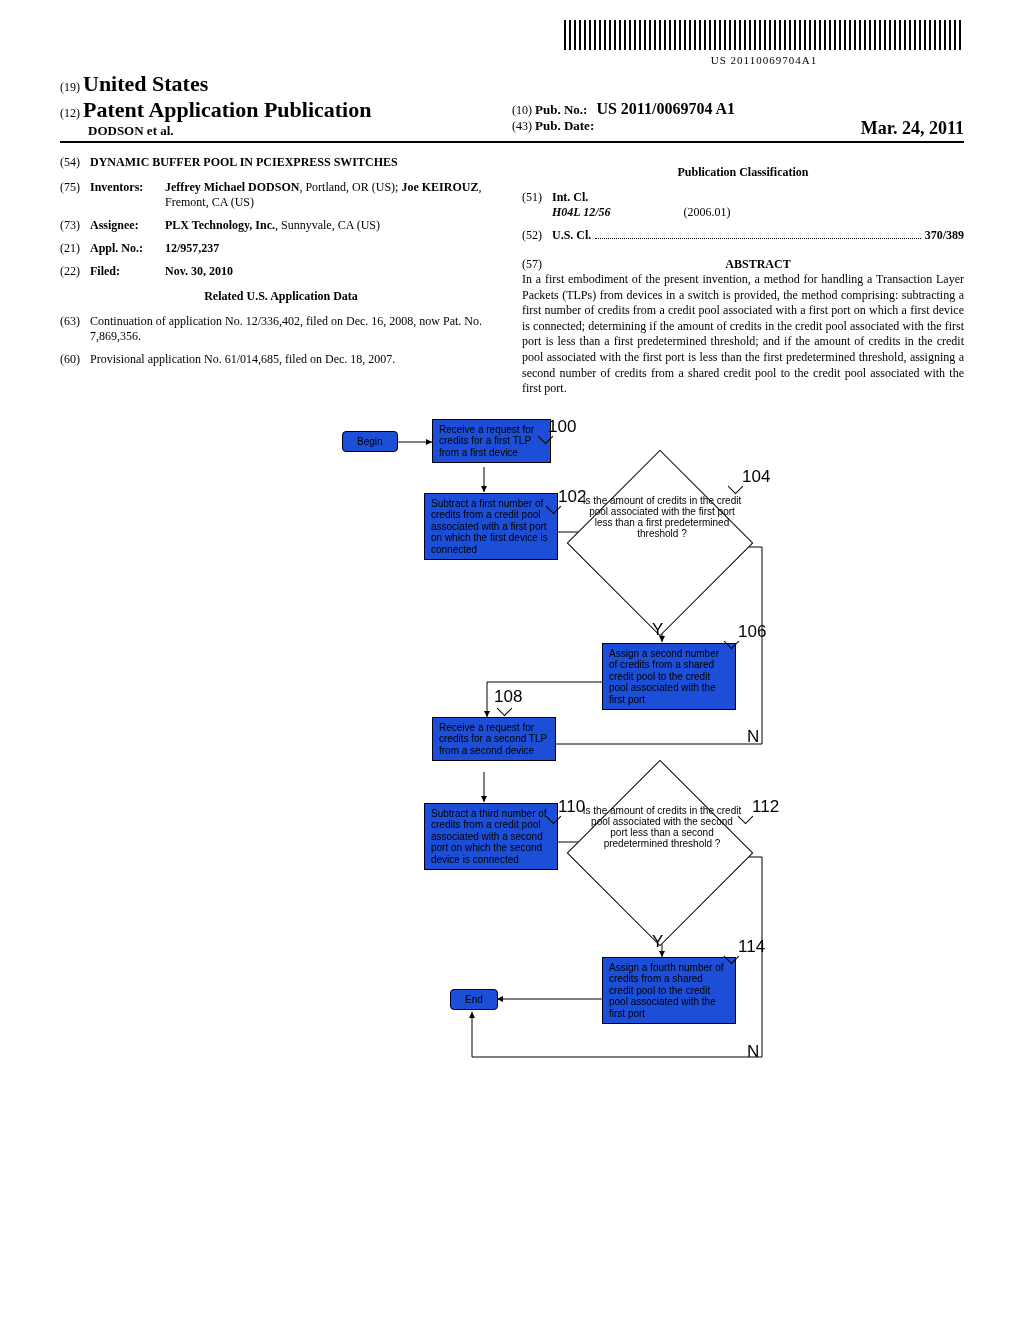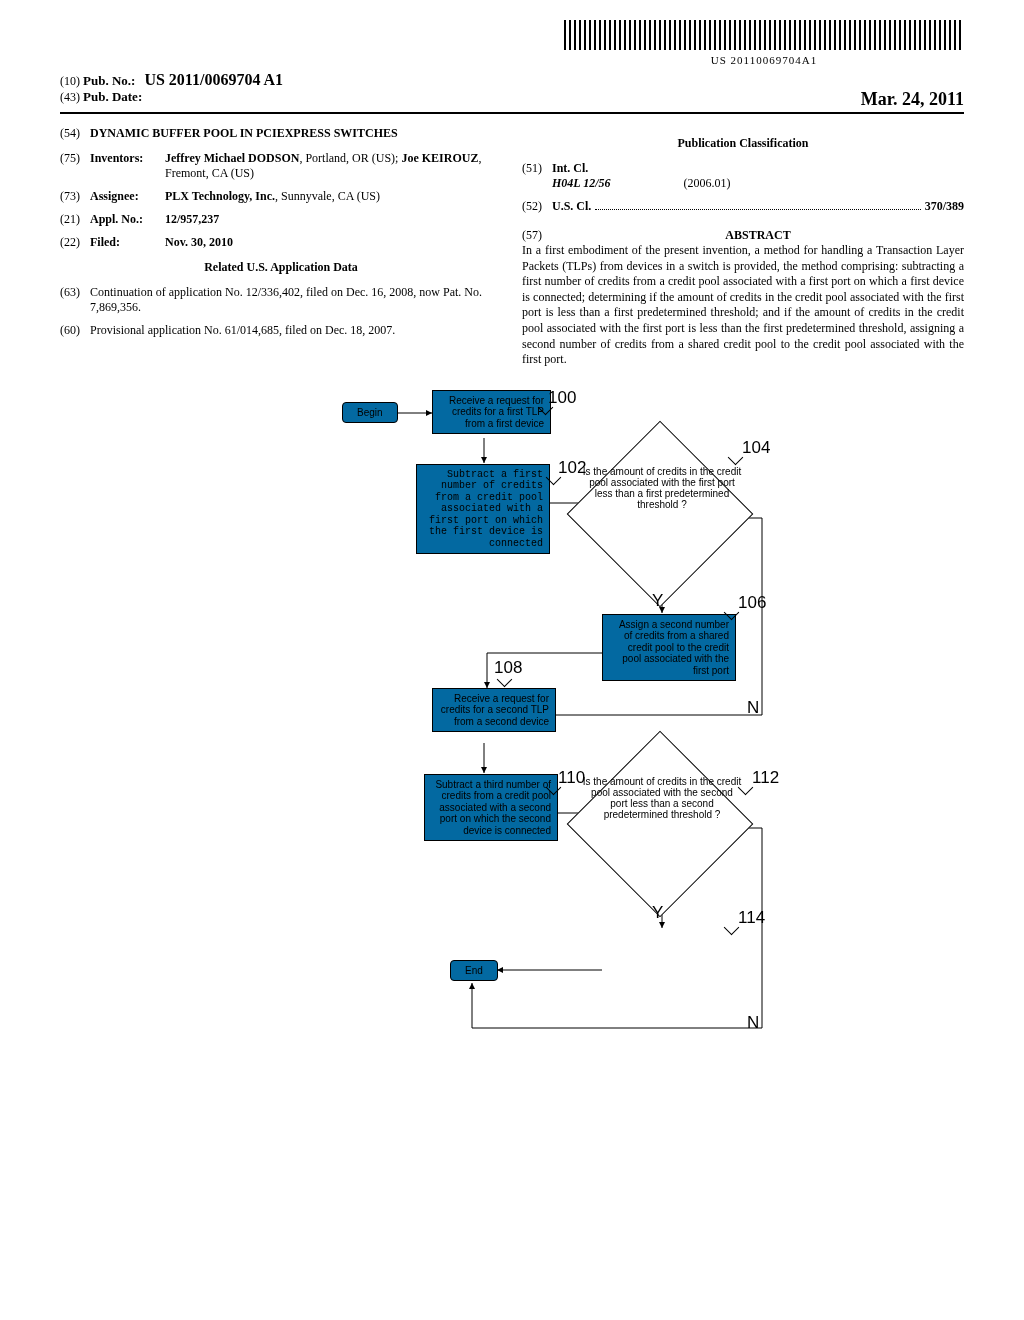--- a/index.html
+++ b/index.html
@@ -76,22 +76,22 @@
   }
   .flowchart {
     position: relative;
     width: 560px;
     height: 740px;
   }
   .fbox {
     position: absolute;
     border: 1px solid #000;
     padding: 4px 6px;
-    text-align: right;
-    background: #0369a1;
+    text-align: left;
+    background: #1d4ed8;
     line-height: 1.15;
   }
   .terminal {
     border-radius: 4px;
     padding: 4px 14px;
   }
   .diamond {
     position: absolute;
     width: 140px;
     height: 140px;
@@ -128,20 +128,31 @@
 </style>
 </head>
 <body>
 
 <div class="barcode-area">
   <div class="barcode"></div>
   <div class="barcode-text">US 20110069704A1</div>
 </div>
 
 <div class="header-row">
+  <div class="header-left">
+    <div>
+      <span class="code-prefix">(19)</span>
+      <span class="country">United States</span>
+    </div>
+    <div>
+      <span class="code-prefix">(12)</span>
+      <span class="pub-type">Patent Application Publication</span>
+    </div>
+    <div class="authors-line" style="margin-left:28px;">DODSON et al.</div>
+  </div>
   <div class="header-right">
     <div>
       <span class="code-prefix">(10)</span>
       <span class="pub-no-label">Pub. No.:</span>
       <span class="pub-no" style="margin-left:6px;">US 2011/0069704 A1</span>
     </div>
     <div style="overflow:hidden;">
       <span class="code-prefix">(43)</span>
       <span class="pub-date-label">Pub. Date:</span>
       <span class="pub-date">Mar. 24, 2011</span>
@@ -243,21 +254,21 @@
 
       <polyline points="497,440 530,440 530,640 240,640 240,595" fill="none" stroke="#000" marker-end="url(#arrow)"></polyline>
     </svg>
 
     <div class="fbox terminal" style="left:110px; top:14px;">Begin</div>
 
     <div class="fbox" style="left:200px; top:2px; width:105px;">Receive a request for credits for a first TLP from a first device</div>
     <div class="ref-num" style="left:316px; top:0px;">100</div>
     <div class="ref-tick" style="left:308px; top:14px;"></div>
 
-    <div class="fbox" style="left:184px; top:76px; width:120px;font-family:Liberation Mono, monospace;">Subtract a first number of credits from a credit pool associated with a first port on which the first device is connected</div>
+    <div class="fbox" style="left:192px; top:76px; width:120px;">Subtract a first number of credits from a credit pool associated with a first port on which the first device is connected</div>
     <div class="ref-num" style="left:326px; top:70px;">102</div>
     <div class="ref-tick" style="left:316px; top:84px;"></div>
 
     <div class="diamond" style="left:362px; top:60px; width:130px; height:130px;"></div>
     <div class="diamond-text" style="left:350px; top:78px;">Is the amount of credits in the credit pool associated with the first port less than a first predetermined threshold ?</div>
     <div class="ref-num" style="left:510px; top:50px;">104</div>
     <div class="ref-tick" style="left:498px; top:64px;"></div>
     <div class="ref-num" style="left:420px; top:203px;">Y</div>
     <div class="ref-num" style="left:515px; top:310px;">N</div>
 
@@ -273,18 +284,19 @@
     <div class="ref-num" style="left:326px; top:380px;">110</div>
     <div class="ref-tick" style="left:316px; top:394px;"></div>
 
     <div class="diamond" style="left:362px; top:370px; width:130px; height:130px;"></div>
     <div class="diamond-text" style="left:350px; top:388px;">Is the amount of credits in the credit pool associated with the second port less than a second predetermined threshold ?</div>
     <div class="ref-num" style="left:520px; top:380px;">112</div>
     <div class="ref-tick" style="left:508px; top:394px;"></div>
     <div class="ref-num" style="left:420px; top:515px;">Y</div>
     <div class="ref-num" style="left:515px; top:625px;">N</div>
 
+    <div class="fbox" style="left:370px; top:540px; width:120px;">Assign a fourth number of credits from a shared credit pool to the credit pool associated with the first port</div>
     <div class="ref-num" style="left:506px; top:520px;">114</div>
     <div class="ref-tick" style="left:494px; top:534px;"></div>
 
     <div class="fbox terminal" style="left:218px; top:572px;">End</div>
   </div>
 </div>
 
 </body></html>

